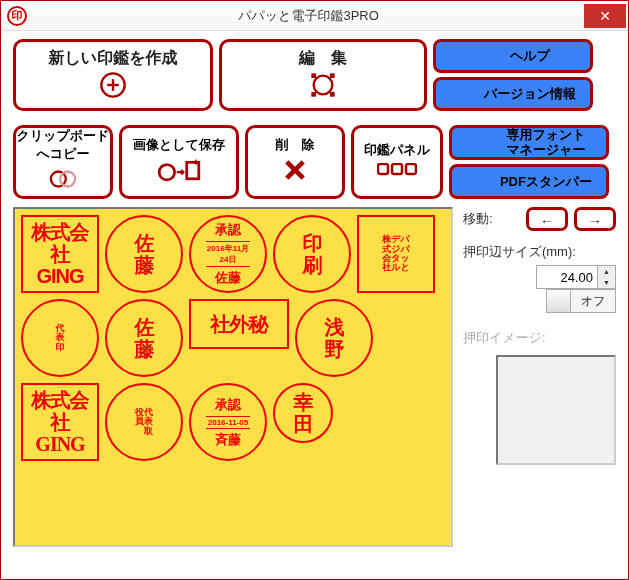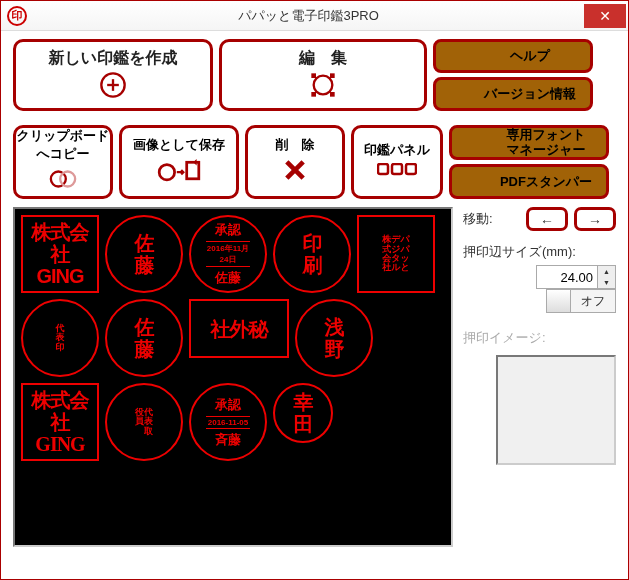--- a/index.html
+++ b/index.html
@@ -10,27 +10,27 @@
 .title { flex: 1; text-align: center; font-size: 13px; color: #333; }
 .close-btn { width: 42px; height: 24px; background: #c9302c; color: #fff; display: flex; align-items: center; justify-content: center; font-size: 14px; margin-right: 2px; cursor: pointer; }
 .content { padding: 8px 12px; }
 .toolbar { display: flex; gap: 6px; }
 .btn-group { display: flex; flex-direction: column; gap: 4px; }
 .big-btn { border: 3px solid #a60000; border-radius: 10px; background: #fff; display: flex; flex-direction: column; align-items: center; justify-content: center; cursor: pointer; padding: 12px; }
 .big-btn.wide1 { width: 200px; height: 72px; }
 .big-btn.wide2 { width: 208px; height: 72px; }
 .big-btn .lbl { font-size: 16px; font-weight: bold; color: #222; }
 .big-btn .icon { color: #a60000; font-size: 24px; line-height: 1; margin-top: 2px; }
-.side-btn { border: 3px solid #a60000; border-radius: 8px; background: #a16207; width: 160px; height: 34px; display: flex; align-items: center; justify-content: center; font-size: 13px; font-weight: bold; cursor: pointer; padding-left: 34px; }
+.side-btn { border: 3px solid #a60000; border-radius: 8px; background: #3b82f6; width: 160px; height: 34px; display: flex; align-items: center; justify-content: center; font-size: 13px; font-weight: bold; cursor: pointer; padding-left: 34px; }
 .toolbar2 { display: flex; gap: 6px; margin-top: 14px; }
 .med-btn { border: 3px solid #a60000; border-radius: 10px; background: #fff; display: flex; flex-direction: column; align-items: center; justify-content: center; cursor: pointer; text-align:center; }
 .med-btn .lbl { font-size: 13px; font-weight: bold; }
 .med-btn .icon { color: #a60000; font-size: 22px; line-height:1; margin-top:2px;}
 .main-row { display: flex; gap: 10px; margin-top: 8px; }
-.stamp-area { width: 440px; height: 340px; border: 2px inset #ccc; background: #000000; overflow-y: scroll; padding: 6px; }
+.stamp-area { width: 440px; height: 340px; border: 2px inset #ccc; background: #fde047; overflow-y: scroll; padding: 6px; }
 .stamps { display: flex; flex-wrap: wrap; gap: 6px; align-content: flex-start; }
 .stamp { width: 78px; height: 78px; border: 2px solid #e00; color: #e00; display: flex; align-items: center; justify-content: center; font-weight: bold; text-align: center; font-size: 14px; }
 .stamp.round { border-radius: 50%; }
 .stamp.small { width: 60px; height: 60px; font-size: 15px; }
 .stamp.date { flex-direction: column; font-size: 10px; gap:2px; }
 .stamp.date .top, .stamp.date .bot { font-size: 13px; }
 .stamp.date .mid { font-size: 8px; border-top:1px solid #e00; border-bottom:1px solid #e00; width: 60%; padding:1px 0;}
 .stamp.sq-text { font-size: 20px; letter-spacing: -1px; line-height: 1.1; }
 .stamp.tiny { font-size: 9px; line-height:1.05;}
 .stamp.wt { letter-spacing:0px; }
@@ -161,21 +161,21 @@
 刷</div>
             <div class="stamp tiny" style="white-space: pre-line; font-family: Liberation Serif, serif;">株デパ
 式ジパ
 会タッ
 社ルと</div>
             <div class="stamp tiny wt round" style="white-space: pre-line;">代
 表
 印</div>
             <div class="stamp sq-text outline round" style="white-space: pre-line;">佐
 藤</div>
-            <div class="stamp sq-text" style="width: 100px; height: 59px; white-space: pre-line;">社外秘</div>
+            <div class="stamp sq-text" style="width: 100px; height: 50px; white-space: pre-line;">社外秘</div>
             <div class="stamp sq-text round" style="white-space: pre-line;">浅
 野</div>
             <div class="stamp sq-text outline" style="white-space: pre-line;">株式会社
 GING</div>
             <div class="stamp tiny round" style="white-space: pre-line;">役代
 員表
 　取</div>
             <div class="stamp round date">
               <div class="top">承認</div>
               <div class="mid">2016-11-05</div>

